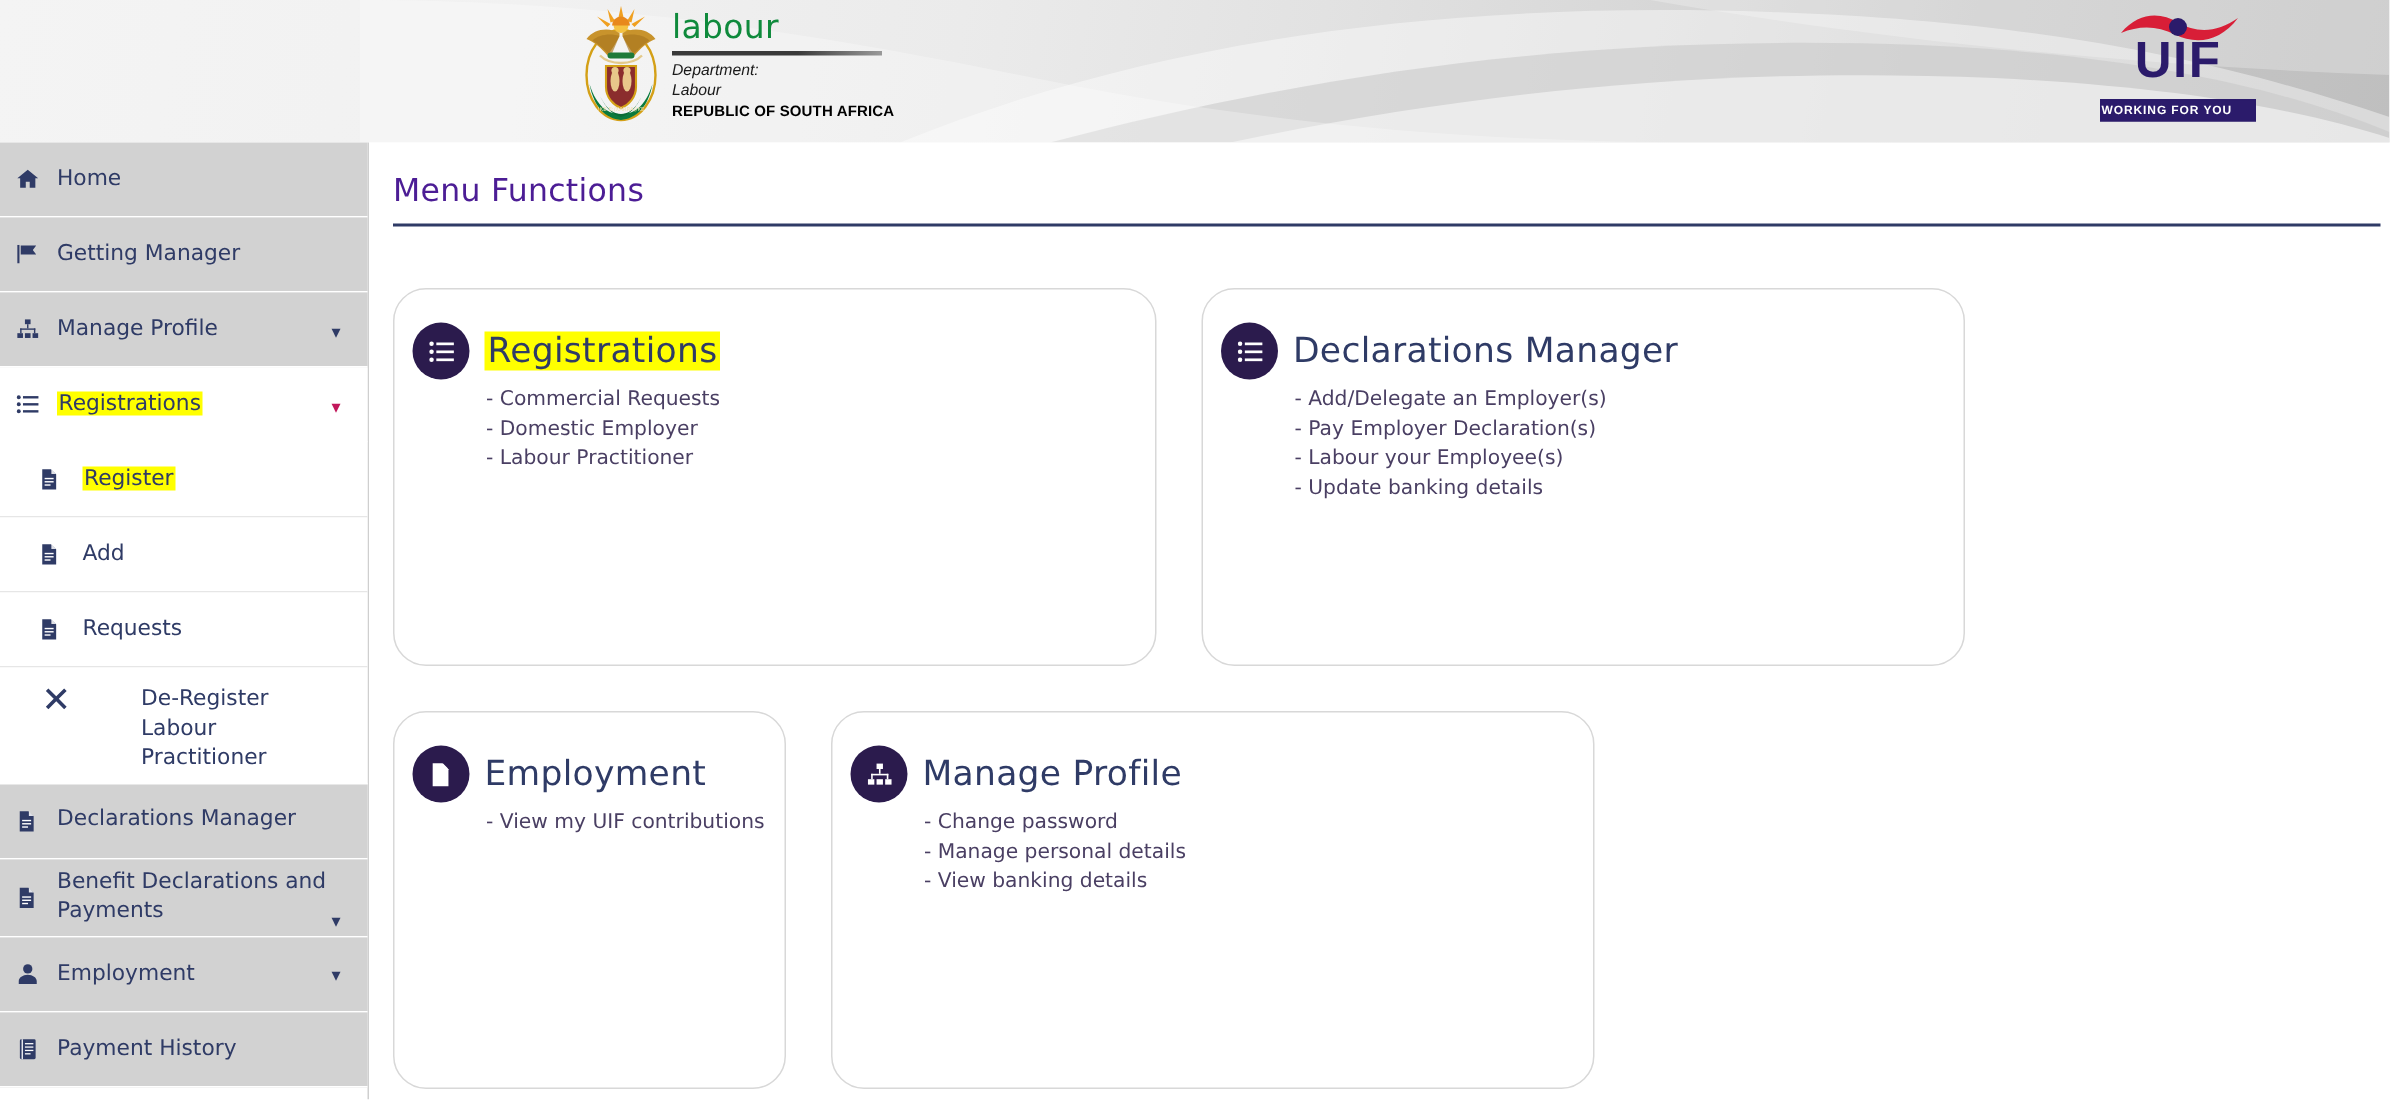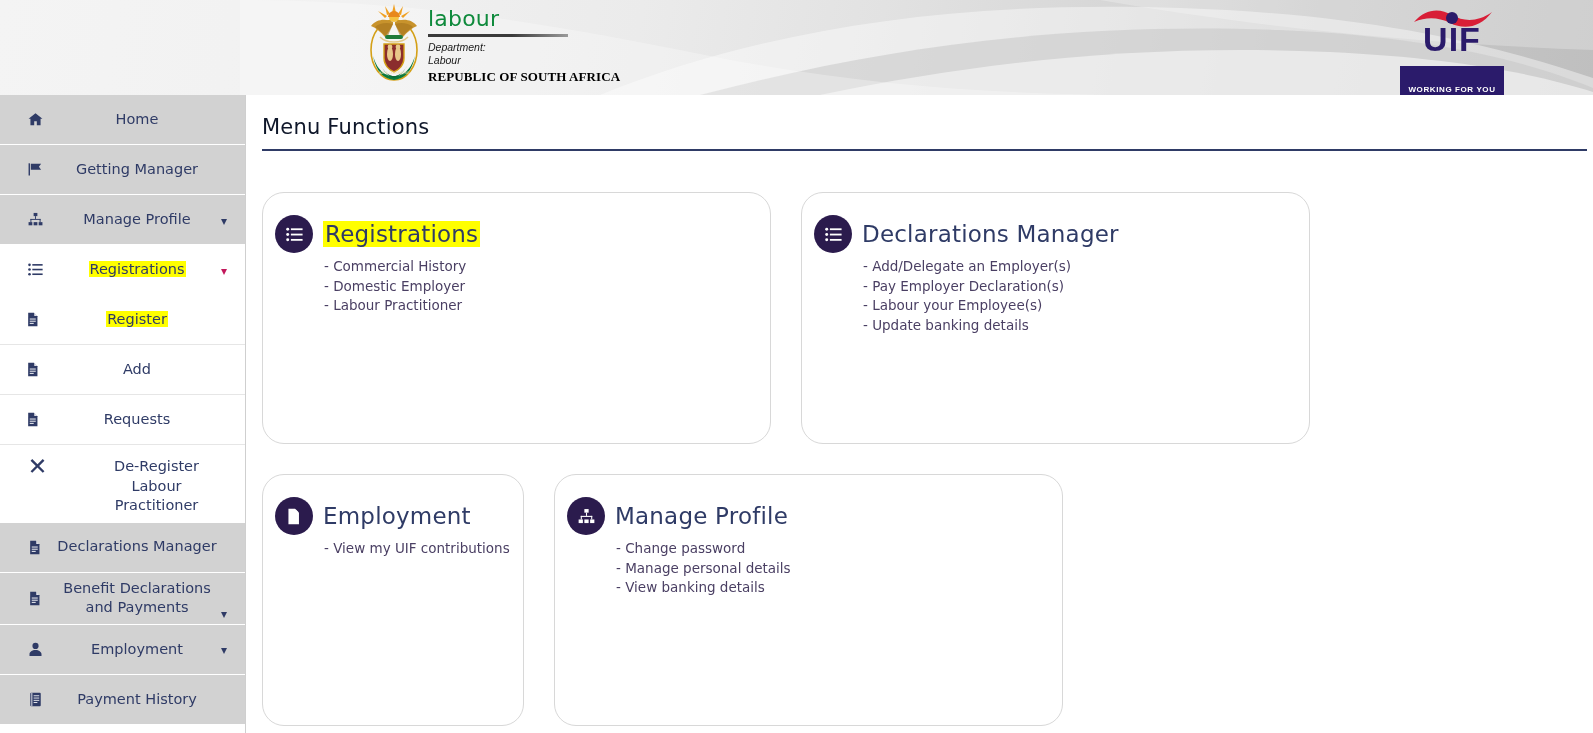--- a/index.html
+++ b/index.html
@@ -15,69 +15,68 @@
     position: relative;
     width: 1593px; height: 95px;
     background: linear-gradient(100deg,
         #f4f4f4 0%, #f1f1f1 22%, #ebebeb 40%,
         #e2e2e2 55%, #d6d6d6 70%, #c9c9c9 82%, #bfbfbf 100%);
     overflow: hidden;
   }
   #header .waves { position: absolute; inset: 0; width: 100%; height: 100%; }
 
   .brand {
-    position: absolute; left: 366px; top: 2px;
+    position: absolute; left: 386px; top: 2px;
     display: flex; align-items: flex-start; gap: 6px;
     z-index: 3;
   }
   .coat { width: 56px; height: 80px; }
   .brand-text { padding-top: 6px; }
   .brand-labour {
     font-family: "DejaVu Sans", sans-serif;
     font-size: 22px; color: #0f8a3c; line-height: 1; letter-spacing: .2px;
     font-weight: 400;
   }
   .brand-rule {
     width: 140px; height: 3px;
     background: linear-gradient(90deg,#3a3a3a 0%, #3a3a3a 60%, #9a9a9a 100%);
     margin: 4px 0 4px 0;
   }
   .brand-dept { font-size: 10.5px; color: #1a1a1a; line-height: 1.28; font-family: "Liberation Sans", sans-serif; font-style: italic; }
-  .brand-rsa { font-size: 13px; color: #000; font-weight: bold; letter-spacing: .1px;
-               font-family: Liberation Serif, serif; margin-top: 1px; }
+  .brand-rsa { font-size: 10px; color: #000; font-weight: bold; letter-spacing: .1px;
+               font-family: Liberation Sans, sans-serif; margin-top: 1px; }
 
   .uif-logo { position: absolute; right: 89px; top: 6px; z-index: 3; width: 104px; }
   .uif-banner {
     background: #2b1b6b; color: #ffffff;
     font-family: "Liberation Sans", sans-serif;
     font-size: 8px; font-weight: bold; letter-spacing: .6px;
-    text-align: center; padding: 18px 0 2px 0; margin-top: 4px;
+    padding: 2px 0 2px 0; margin-top: 4px;
     border: 1px solid #2b1b6b;
   }
 
   
   #body { position: relative; width: 1593px; height: 638px; display: flex; }
 
   
   #sidebar {
     width: 246px; min-width: 246px; height: 638px;
     background: #ffffff;
     border-right: 1px solid #cfcfcf;
     font-family: "DejaVu Sans", sans-serif;
   }
   .nav-item {
     position: relative;
     display: flex; align-items: center;
     min-height: 50px;
-    padding: 6px 26px 6px 28px;
+    padding: 6px 26px 6px 11px;
     color: #2f3b66;
     font-size: 14.5px;
     border-bottom: 1px solid #ffffff;
     line-height: 1.35;
-    text-align: center;
   }
   .nav-item.grey { background: #d2d2d2; }
   .nav-item.white { background: #ffffff; border-bottom: 1px solid #e6e6e6; }
   .nav-item.white.noline { border-bottom: 1px solid #ffffff; }
   .nav-item .ico {
     width: 19px; min-width: 19px; margin-right: 8px;
     display: inline-flex; align-items: center; justify-content: flex-start;
     color: #2f3b66;
   }
   .nav-item .lbl { flex: 1; }
@@ -89,21 +88,21 @@
   .chev.red { color: #c2185b; }
   .chev.low { top: auto; bottom: 4px; transform: none; }
   .nav-item.sub { padding-left: 26px; min-height: 50px; }
   .nav-item.sub .ico { margin-right: 10px; }
   .nav-item.deregister { padding-left: 11px; align-items: flex-start; padding-top: 12px; gap: 36px; }
   .nav-item.deregister .ico { margin-left: 19px; margin-right: 9px; margin-top: 1px; }
 
   
   #main { flex: 1; height: 638px; background: #fff; padding: 0 0 0 16px; overflow: hidden; position: relative; }
   #page-title {
-    font-size: 21px; color: #0f172a; font-weight: 400;
+    font-size: 21px; color: #4c1d95; font-weight: 400;
     padding: 20px 0 10px 0; margin-left: 0; letter-spacing: .2px;
   }
   #title-rule { height: 2px; background: #2f3b66; margin-right: 6px; }
 
   .cards { display: flex; flex-wrap: wrap; gap: 30px; padding-top: 41px; }
   .card {
     width: 509px; height: 252px;
     border: 1px solid #d8d8d8; border-radius: 22px;
     background: #fff; position: relative;
     padding: 22px 0 0 0;
@@ -352,21 +351,21 @@
                 <circle cx="1.6" cy="8" r="1.4"></circle>
                 <circle cx="1.6" cy="13" r="1.4"></circle>
                 <rect x="4.6" y="2.2" width="11" height="1.7"></rect>
                 <rect x="4.6" y="7.2" width="11" height="1.7"></rect>
                 <rect x="4.6" y="12.2" width="11" height="1.7"></rect>
               </svg>
             </div>
             <div class="card-title"><span class="hl">Registrations</span></div>
           </div>
           <ul class="card-list">
-            <li>- Commercial History</li>
+            <li>- Commercial Requests</li>
             <li>- Domestic Employer</li>
             <li>- Labour Practitioner</li>
           </ul>
         </div>
         <div class="card">
           <div class="card-head">
             <div class="card-badge">
               <svg width="17" height="17" viewBox="0 0 16 16" fill="#ffffff">
                 <circle cx="1.6" cy="3" r="1.4"></circle>
                 <circle cx="1.6" cy="8" r="1.4"></circle>

